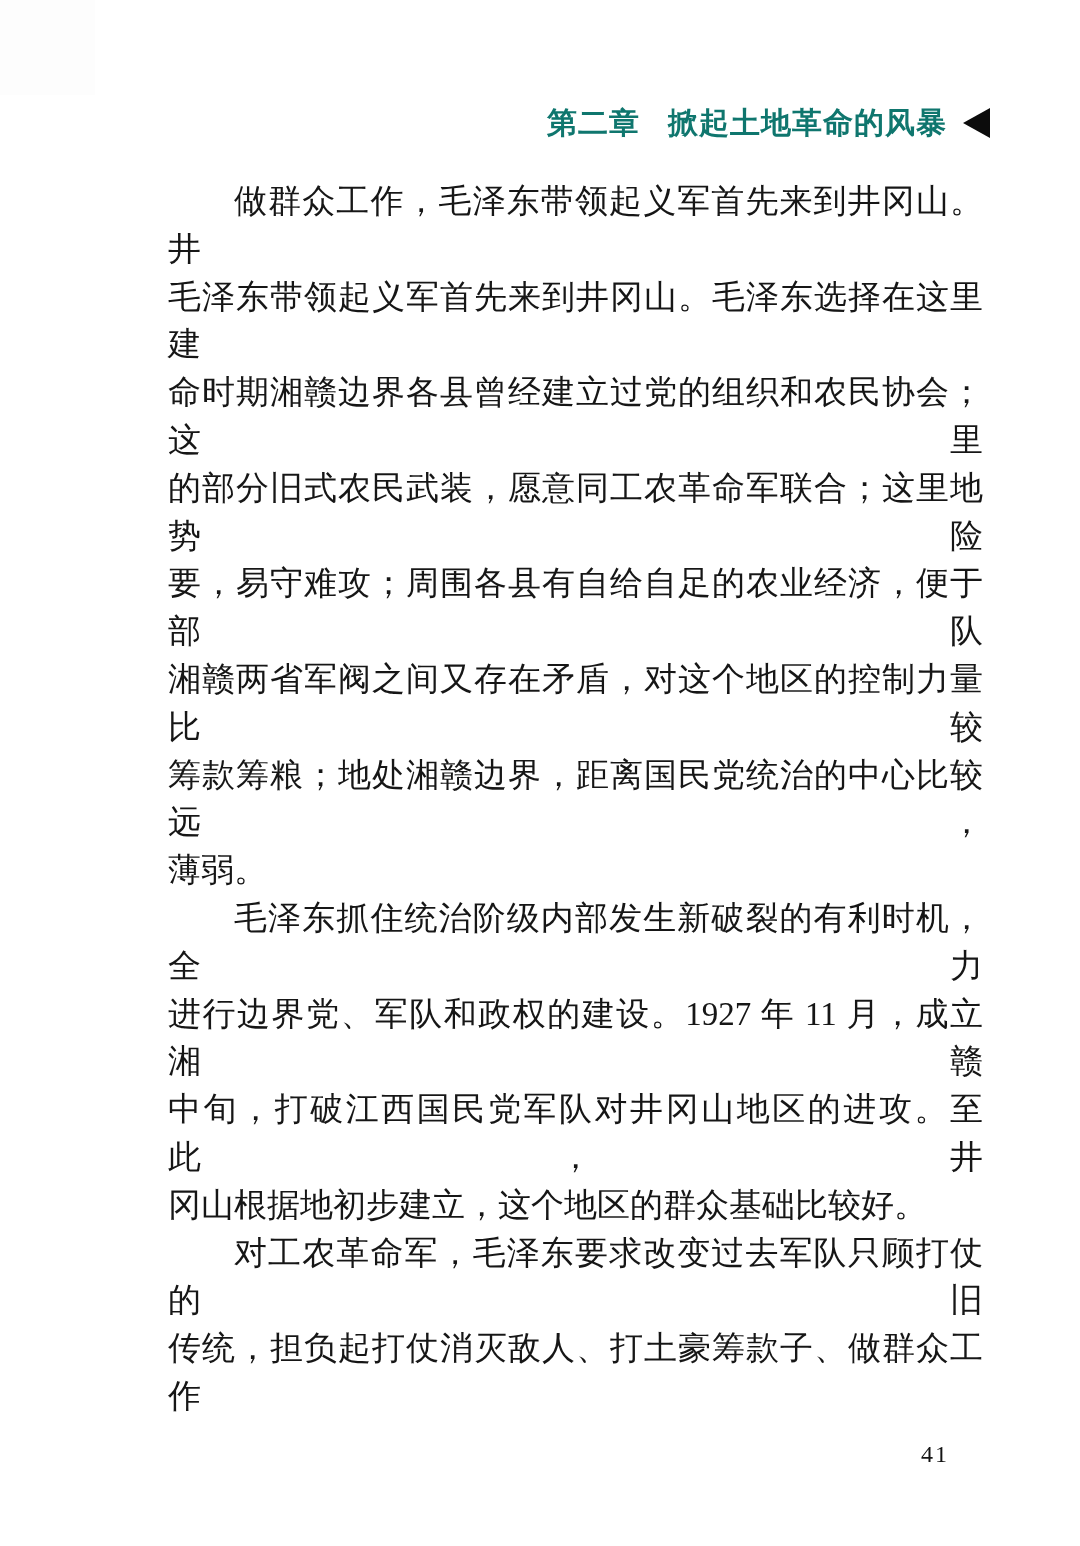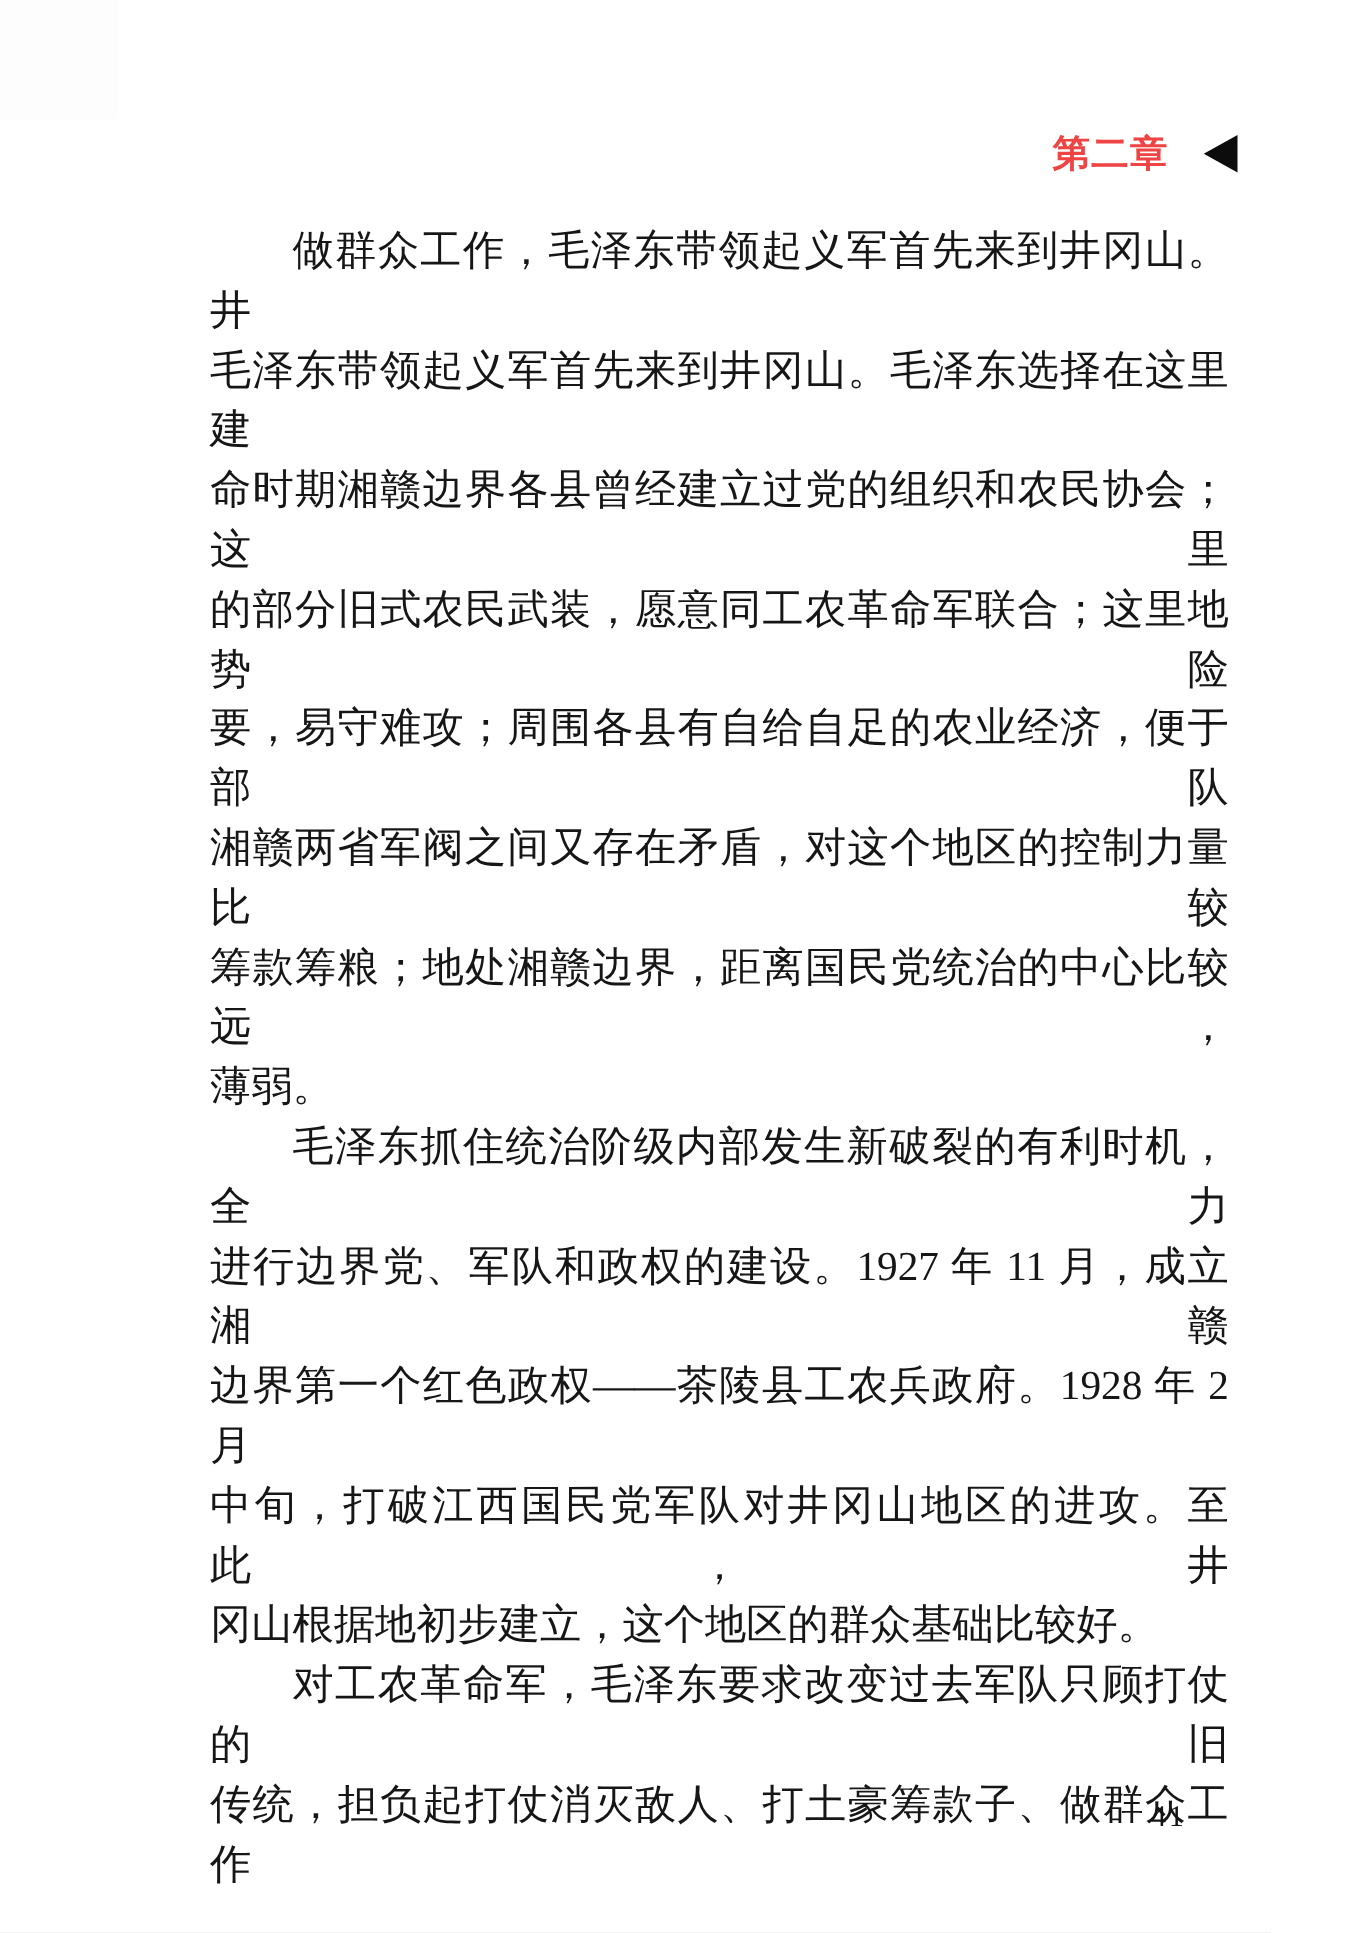--- a/index.html
+++ b/index.html
@@ -28,21 +28,21 @@
     position: absolute;
     top: 101px;
     right: 90px;
     height: 44px;
     display: flex;
     align-items: center;
     font-family: "Liberation Sans", "DejaVu Sans", sans-serif;
     font-weight: 700;
     font-size: 30px;
     letter-spacing: 1px;
-    color: #ef4444;
+    color: #0f766e;
     white-space: nowrap;
   }
   .chapter-label { margin-right: 28px; }
   .chapter-title { margin-right: 16px; }
   .tri-left {
     width: 0;
     height: 0;
     border-top: 15px solid transparent;
     border-bottom: 15px solid transparent;
     border-right: 27px solid #0c0c0c;
@@ -78,35 +78,35 @@
 </style>
 </head>
 <body>
 
 <div class="page">
 
   <div class="scan-artifact"></div>
 
   <header class="chapter-header">
     <span class="chapter-label">第二章</span>
+    <span class="chapter-title">掀起土地革命的风暴</span>
     <span class="tri-left"></span>
   </header>
 
   <main class="body-text">
       <div class="line indent">做群众工作，毛泽东带领起义军首先来到井冈山。井</div>
       <div class="line">毛泽东带领起义军首先来到井冈山。毛泽东选择在这里建</div>
       <div class="line">命时期湘赣边界各县曾经建立过党的组织和农民协会；这里</div>
       <div class="line">的部分旧式农民武装，愿意同工农革命军联合；这里地势险</div>
       <div class="line">要，易守难攻；周围各县有自给自足的农业经济，便于部队</div>
       <div class="line">湘赣两省军阀之间又存在矛盾，对这个地区的控制力量比较</div>
       <div class="line">筹款筹粮；地处湘赣边界，距离国民党统治的中心比较远，</div>
       <div class="line para-end">薄弱。</div>
       <div class="line indent">毛泽东抓住统治阶级内部发生新破裂的有利时机，全力</div>
       <div class="line">进行边界党、军队和政权的建设。1927 年 11 月，成立湘赣</div>
-      <div class="line">边界第一个红色政权——茶陵县工农兵政府。1928 年 2 月</div>
       <div class="line">中旬，打破江西国民党军队对井冈山地区的进攻。至此，井</div>
       <div class="line para-end">冈山根据地初步建立，这个地区的群众基础比较好。</div>
       <div class="line indent">对工农革命军，毛泽东要求改变过去军队只顾打仗的旧</div>
       <div class="line">传统，担负起打仗消灭敌人、打土豪筹款子、做群众工作</div>
     </main>
 
   <div class="page-number">41</div>
 
 </div>
 

